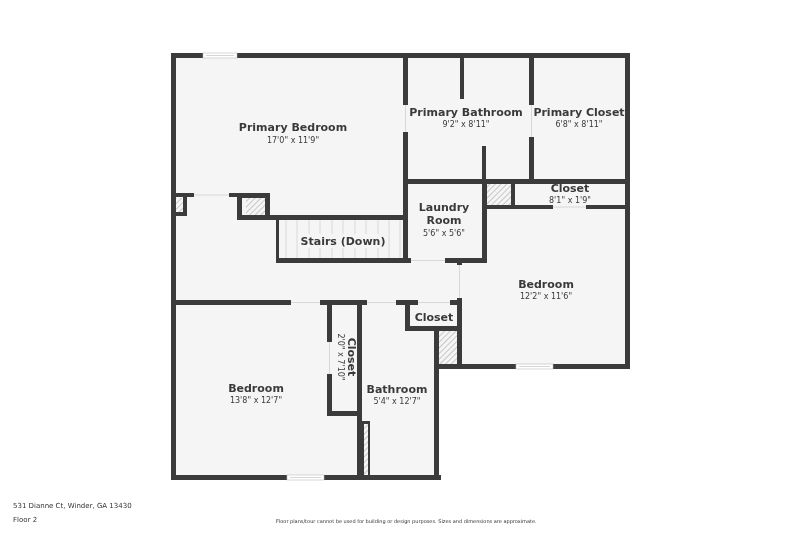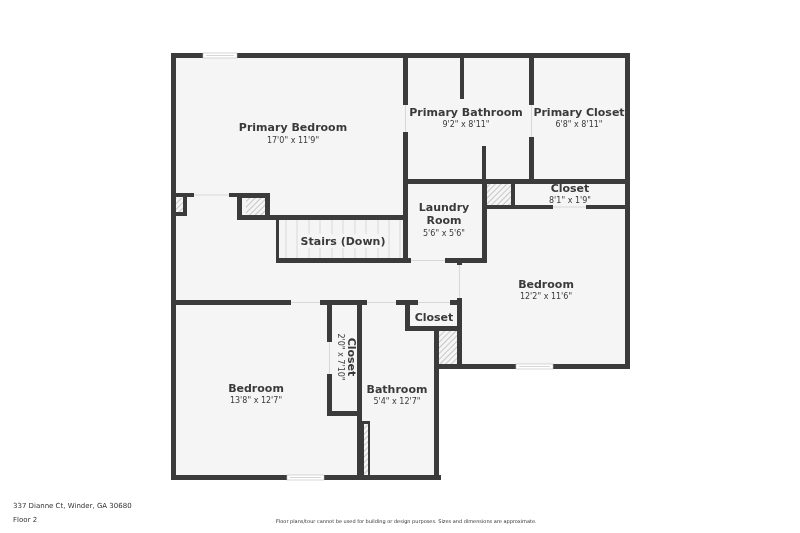--- a/index.html
+++ b/index.html
@@ -194,15 +194,15 @@
   <g>
     <text class="room-label" x="256" y="392" text-anchor="middle">Bedroom</text>
     <text class="room-dim" x="256" y="403" text-anchor="middle">13'8" x 12'7"</text>
   </g>
   <g>
     <text class="room-label" x="397" y="393" text-anchor="middle">Bathroom</text>
     <text class="room-dim" x="397" y="404" text-anchor="middle">5'4" x 12'7"</text>
   </g>
 </svg>
 
-<div class="footer-addr">337 Dianne Ct, Winder, GA 30680</div>
+<div class="footer-addr">531 Dianne Ct, Winder, GA 13430</div>
 <div class="footer-floor">Floor 2</div>
 <div class="footer-disclaimer">Floor plans/tour cannot be used for building or design purposes. Sizes and dimensions are approximate.</div>
 
 </body></html>

